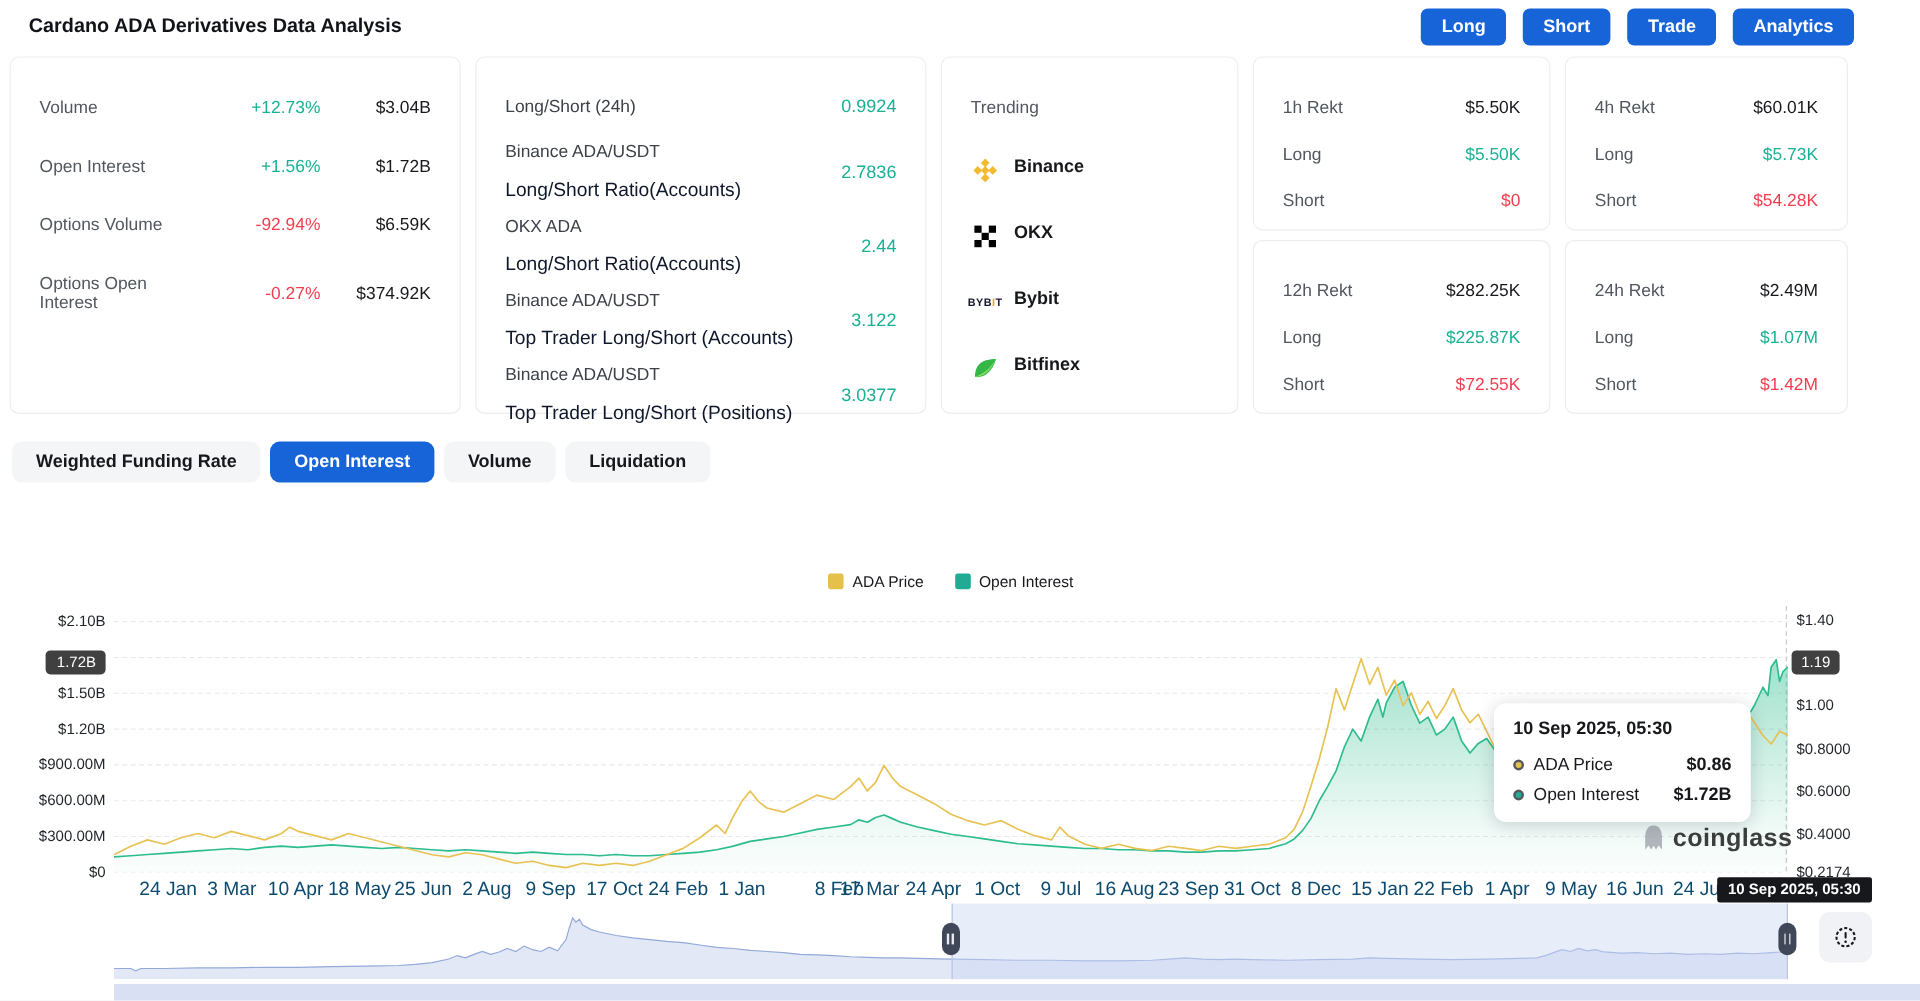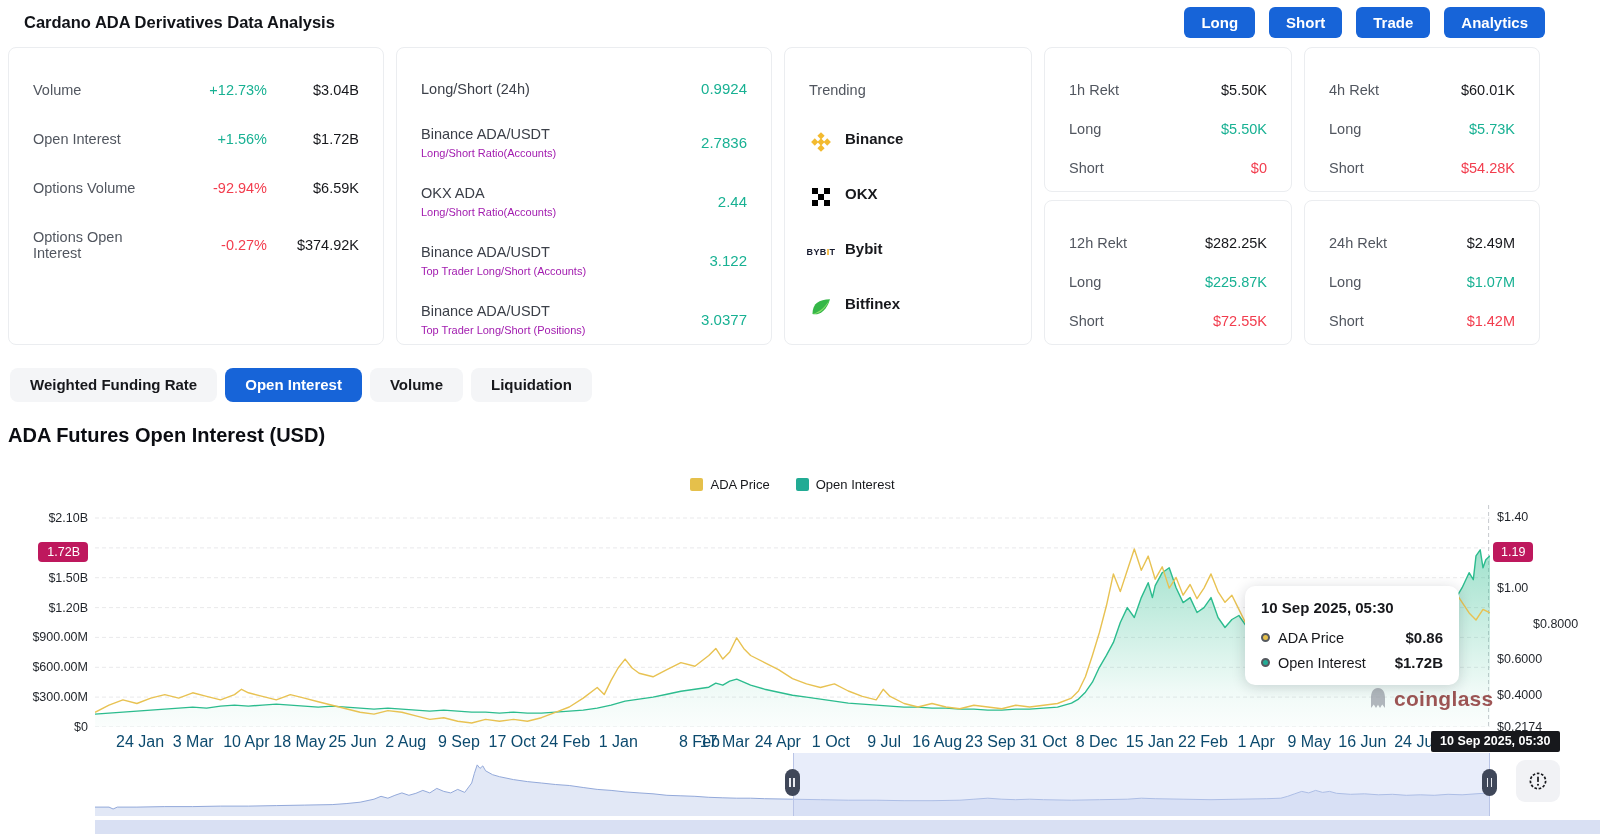--- a/index.html
+++ b/index.html
@@ -27,21 +27,21 @@
   .stat-change { width:110px; text-align:right; }
   .stat-change.up { color:#18b193; }
   .stat-change.down { color:#f23d4e; }
   .stat-value { width:92px; text-align:right; color:#17181c; font-weight:500; }
 
   .ratios-card { padding:32px 24px 0; }
   .ratio-row { display:flex; align-items:center; margin-bottom:13px; }
   .ratio-row.single { margin-bottom:22px; }
   .ratio-titles { flex:1; }
   .ratio-title { font-size:14.5px; color:#3c4049; }
-  .ratio-sub { font-size:11px; color:#a21caf; margin-top:5px; }
+  .ratio-sub { font-size:16px; color:#0f172a; margin-top:15px; }
   .ratio-val { color:#18b193; font-size:15px; text-align:right; }
   .ratio-row.twoline { min-height:46px; }
 
   .rekt-card { padding:30px 24px 0; }
   .rekt-row { display:flex; font-size:14.5px; margin-bottom:15px; line-height:24px; }
   .rekt-label { flex:1; color:#51565f; }
   .rekt-val { text-align:right; font-weight:500; color:#17181c; }
   .rekt-val.green { color:#18b193; font-weight:400; }
   .rekt-val.red { color:#f23d4e; font-weight:400; }
 
@@ -68,39 +68,39 @@
   .legend-item { display:flex; align-items:center; gap:7px; font-size:13px; color:#17181c; }
   .legend-swatch { width:13px; height:13px; border-radius:2px; }
 
   .plot { position:absolute; top:505px; left:95px; width:1395px; height:222px; }
   .yaxis { position:absolute; top:505px; height:222px; font-size:12.5px; color:#1f2329; }
   .yaxis.left { left:0; width:88px; }
   .yaxis.right { left:1497px; width:100px; }
   .ylab { position:absolute; line-height:14px; }
   .yaxis.left .ylab { right:0; text-align:right; }
   .yaxis.right .ylab { left:0; }
-  .axis-badge { position:absolute; background:#be185d; color:#fff; font-size:12.5px; font-weight:500;
+  .axis-badge { position:absolute; background:#404040; color:#fff; font-size:12.5px; font-weight:500;
                 border-radius:4px; padding:3px 8px; z-index:3; }
   .axis-badge.left { left:38px; top:542px; width:50px; text-align:right; }
   .axis-badge.right { left:1493px; top:542px; }
 
   .xlabels { position:absolute; top:733px; left:95px; width:1395px; height:16px; font-size:16px; color:#0c4a6e; }
   .xlab { position:absolute; transform:translateX(-50%); white-space:nowrap; }
 
   
   .tooltip { position:absolute; left:1245px; top:586px; width:214px; background:#fff; border-radius:10px;
              box-shadow:0 2px 14px rgba(30,35,48,0.18); padding:13px 16px 14px; z-index:5; }
   .tooltip-title { font-size:15px; font-weight:600; margin-bottom:13px; color:#17181c; }
   .tooltip-row { display:flex; align-items:center; gap:8px; margin-bottom:8px; }
   .tt-dot { width:9px; height:9px; border-radius:50%; border:2px solid #55595f; }
   .tt-label { flex:1; font-size:14.5px; color:#17181c; }
   .tt-val { font-size:15px; font-weight:700; color:#17181c; }
 
   .watermark { position:absolute; left:1366px; top:686px; display:flex; align-items:center; gap:4px;
-               color:#7f1d1d; opacity:0.75; z-index:4; }
+               color:#000000; opacity:0.75; z-index:4; }
   .watermark-text { font-size:21px; font-weight:700; letter-spacing:0.3px; }
 
   .crosshair-label { position:absolute; left:1431px; top:731px; background:#17181c; color:#fff;
                      font-size:12.5px; font-weight:700; padding:3px 9px 4px; border-radius:2px; z-index:6; white-space:nowrap; }
 
   
   .navigator { position:absolute; top:757px; left:95px; width:1395px; height:59px; }
   .nav-selection { position:absolute; top:-4px; bottom:0; background:rgba(203,214,243,0.45);
                    border-left:1px solid #b9c4e6; border-right:1px solid #b9c4e6; }
   .nav-handle { position:absolute; top:12px; width:15px; height:27px; background:#3f4759; border-radius:8px;
@@ -297,21 +297,20 @@
     </div>
   </div>
 
   <div class="tabs">
     <div class="tab">Weighted Funding Rate</div>
     <div class="tab active">Open Interest</div>
     <div class="tab">Volume</div>
     <div class="tab">Liquidation</div>
   </div>
 
-  <div class="section-title">ADA Futures Open Interest (USD)</div>
 
   <div class="legend">
     <div class="legend-item">
       <span class="legend-swatch" id="sw0" style="background: rgb(229, 192, 75);"></span>
       <span>ADA Price</span>
     </div>
     <div class="legend-item">
       <span class="legend-swatch" id="sw1" style="background: rgb(34, 171, 148);"></span>
       <span>Open Interest</span>
     </div>
@@ -324,21 +323,21 @@
       <div class="ylab" style="top: 95.5714px;">$1.20B</div>
       <div class="ylab" style="top: 125.429px;">$900.00M</div>
       <div class="ylab" style="top: 155.286px;">$600.00M</div>
       <div class="ylab" style="top: 185.143px;">$300.00M</div>
       <div class="ylab" style="top: 215px;">$0</div>
     </div>
   <div class="yaxis right" id="yaxis-right">
       <div class="ylab" style="top: 5.0885px;">$1.40</div>
       <div class="ylab" style="top: 40.5885px;">$1.20</div>
       <div class="ylab" style="top: 76.0885px;">$1.00</div>
-      <div class="ylab" style="top: 111.588px; margin-left: 36px;">$0.8000</div>
+      <div class="ylab" style="top: 111.588px;">$0.8000</div>
       <div class="ylab" style="top: 147.089px;">$0.6000</div>
       <div class="ylab" style="top: 182.589px;">$0.4000</div>
       <div class="ylab" style="top: 215px;">$0.2174</div>
     </div>
   <div class="plot">
     <svg id="main-chart-svg" width="1395" height="222" viewBox="0 0 1395 222">
         <defs>
           <linearGradient id="oifill" x1="0" y1="0" x2="0" y2="1">
             <stop offset="0%" stop-color="#2CBC8E" stop-opacity="0.45"></stop>
             <stop offset="80%" stop-color="#2CBC8E" stop-opacity="0.07"></stop>

